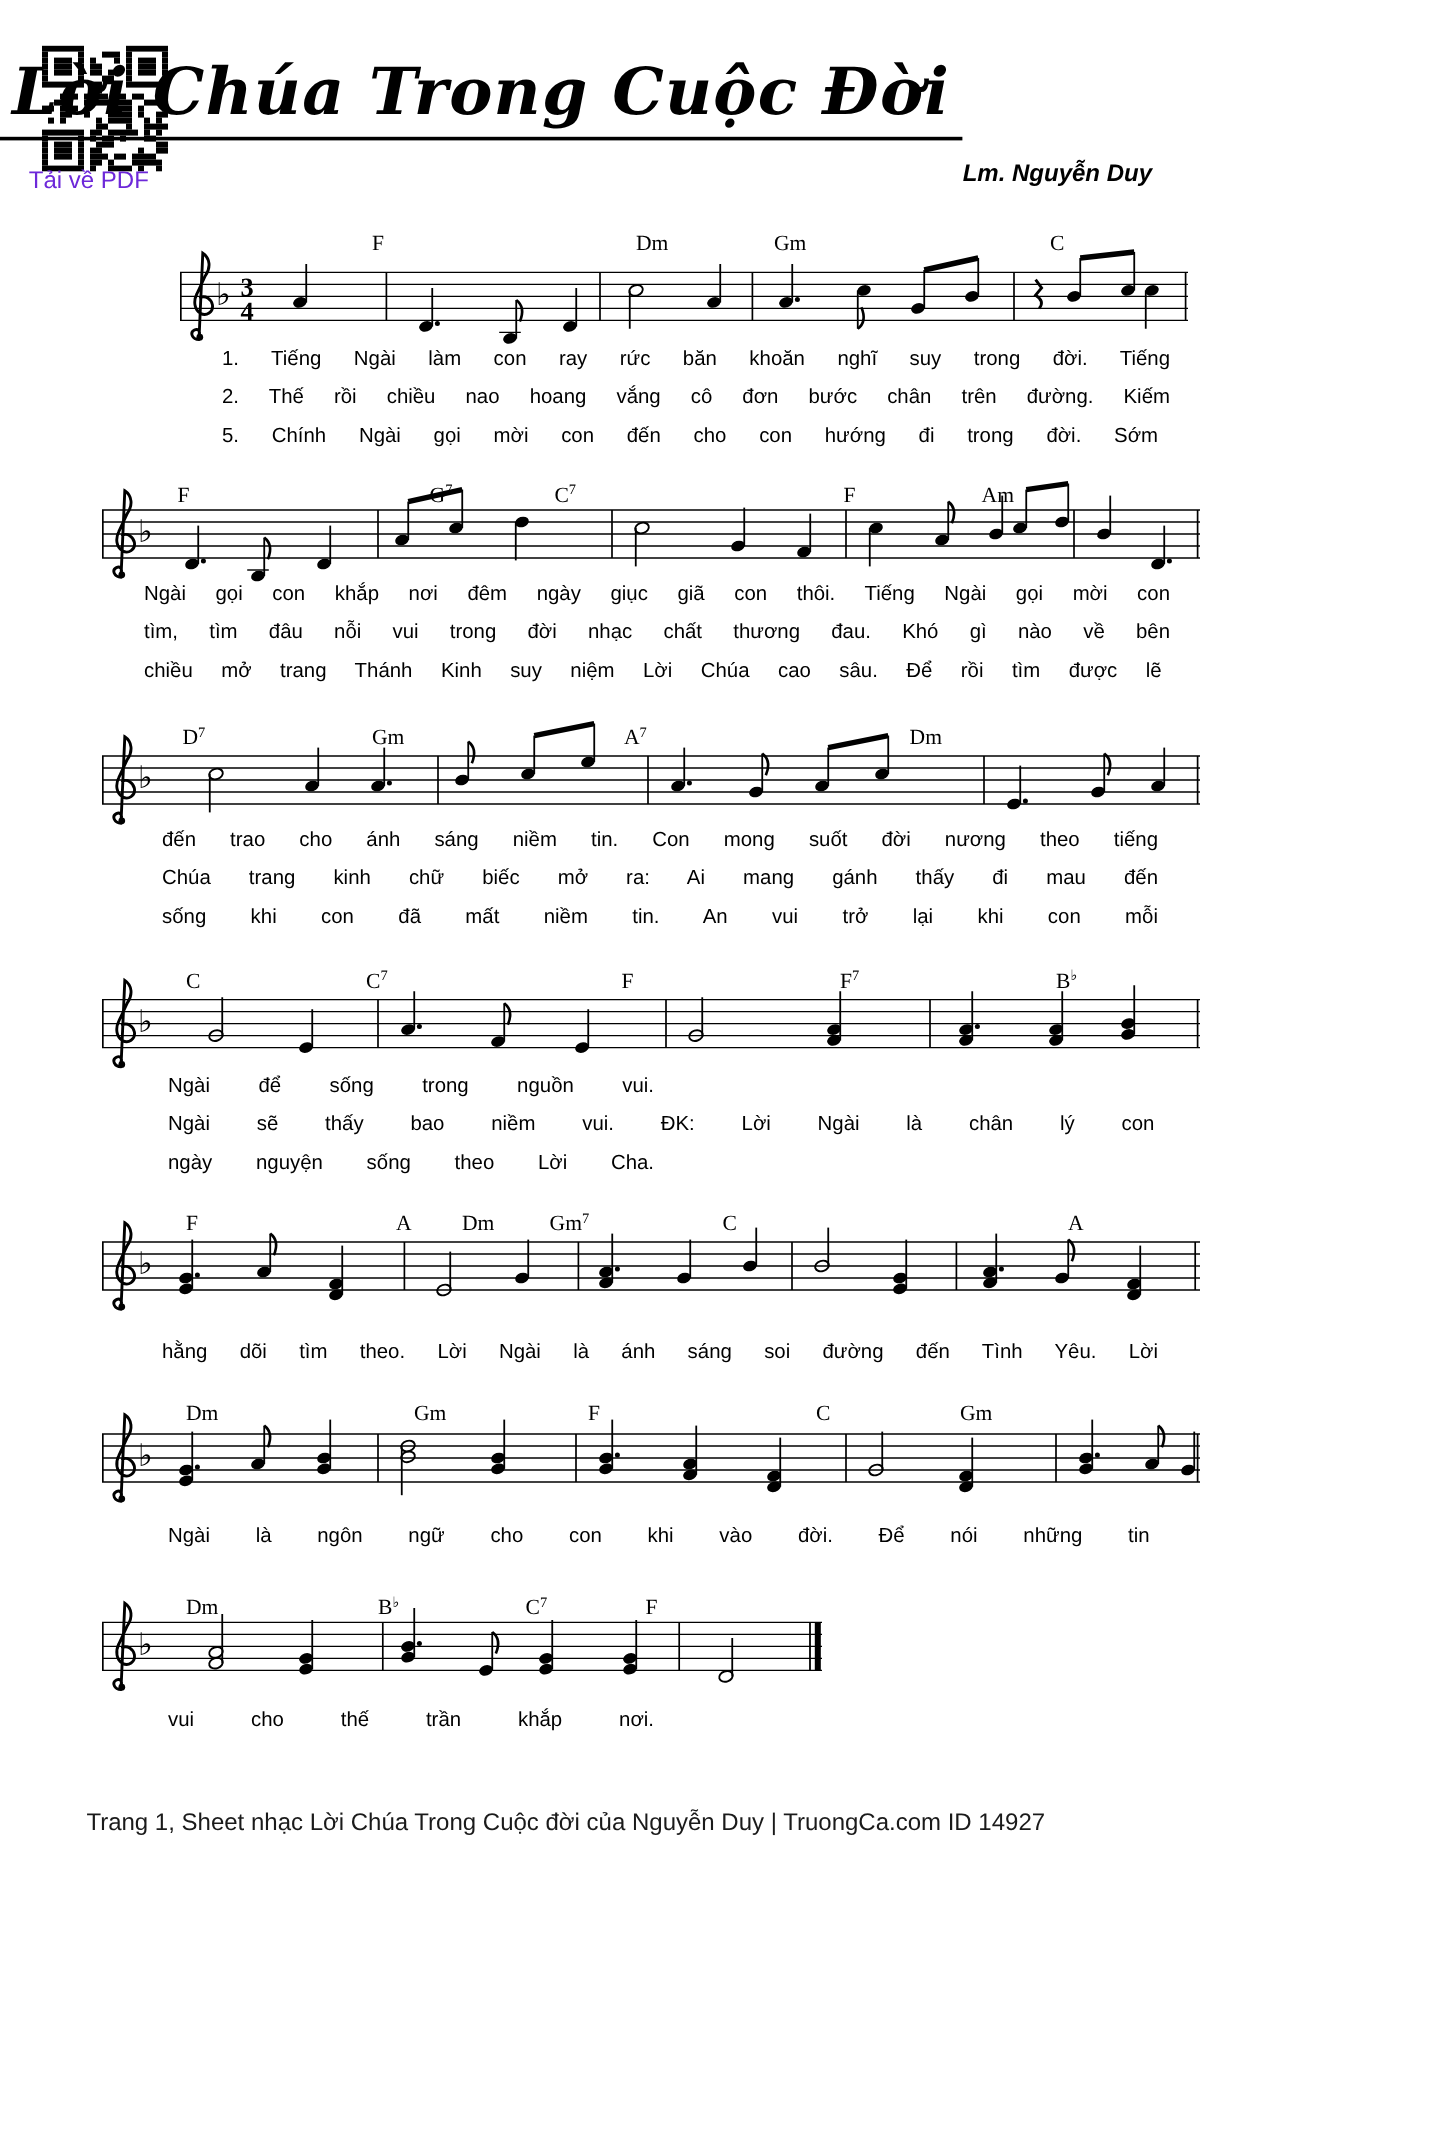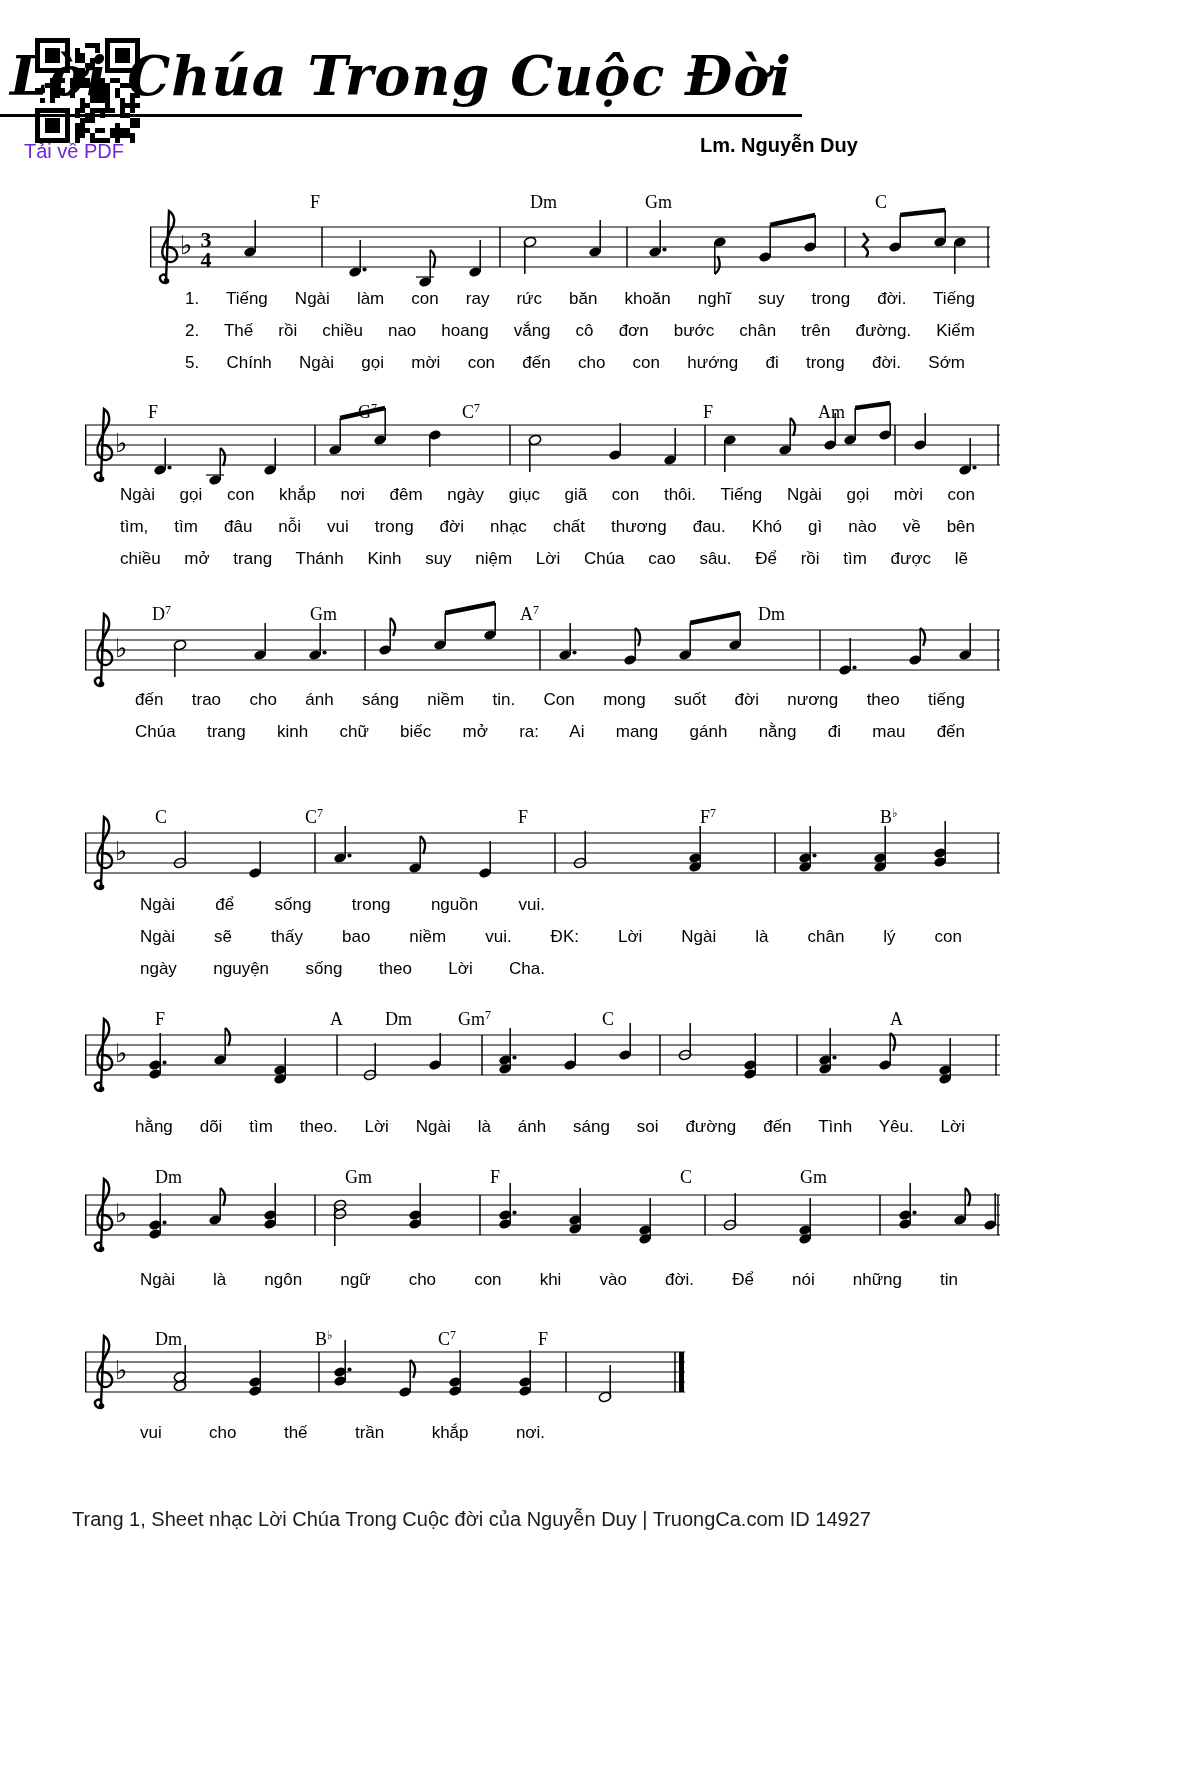--- a/index.html
+++ b/index.html
@@ -4,22 +4,22 @@
 <style>
   html,body{margin:0;padding:0;background:#fff;}
   .page{position:relative;width:1200px;height:1781px;background:#ffffff;overflow:hidden;
         font-family:"Liberation Serif", serif;color:#000;}
   .qr{position:absolute;left:35px;top:38px;width:105px;height:105px;}
   .qr-label{position:absolute;left:24px;top:140px;width:140px;font-family:"Liberation Sans",sans-serif;
         font-size:20px;color:#6d28d9;}
   .title-wrap{position:absolute;left:0;top:44px;width:1160px;text-align:left;}
   .title{display:inline-block;font-family:"DejaVu Serif",serif;font-style:italic;font-weight:bold;
         font-size:54px;letter-spacing:1px;border-bottom:3px solid #000;padding:0 10px 6px 10px;}
-  .composer{position:absolute;left:700px;top:134px;width:260px;text-align:left;
-        font-family:"Liberation Sans",sans-serif;font-weight:bold;font-size:20px;}
+  .composer{position:absolute;left:700px;top:134px;width:260px;text-align:right;
+        font-family:"Liberation Sans",sans-serif;font-weight:bold;font-size:20px;font-style:italic;}
   .chord{position:absolute;font-family:"Liberation Serif",serif;font-size:18px;line-height:20px;}
   .chord sup{font-size:12px;vertical-align:6px;}
   .staff{position:absolute;}
   .lyric{position:absolute;font-family:Liberation Sans, sans-serif;font-size:17px;line-height:30px;
         text-align:justify;text-align-last:justify;white-space:normal;}
   .footer{position:absolute;left:72px;top:1508px;width:1100px;font-family:"Liberation Sans",sans-serif;
         font-size:20px;color:#1a1a1a;}
 </style>
 </head>
 <body>
@@ -426,21 +426,22 @@
       <line x1="360.2" y1="45" x2="360.2" y2="13" stroke="#000" stroke-width="1.5"></line>
       <line x1="410.2" y1="35" x2="410.2" y2="3" stroke="#000" stroke-width="1.5"></line>
       <line x1="360.2" y1="13" x2="410.2" y2="3" stroke="#000" stroke-width="4.5"></line>
       <ellipse cx="600" cy="55" rx="5.8" ry="4.3" transform="rotate(-18 600 55)" fill="#000" stroke="#000" stroke-width="0"></ellipse>
       <ellipse cx="650" cy="45" rx="5.8" ry="4.3" transform="rotate(-18 650 45)" fill="#000" stroke="#000" stroke-width="0"></ellipse>
       <line x1="605.2" y1="55" x2="605.2" y2="23" stroke="#000" stroke-width="1.5"></line>
       <line x1="655.2" y1="45" x2="655.2" y2="13" stroke="#000" stroke-width="1.5"></line>
       <line x1="605.2" y1="23" x2="655.2" y2="13" stroke="#000" stroke-width="4.5"></line>
     </svg>
   <div class="lyric" style="left:135px;top:685px;width:830px">đến trao cho ánh sáng niềm tin. Con mong suốt đời nương theo tiếng</div>
-  <div class="lyric" style="left:135px;top:717px;width:830px">Chúa trang kinh chữ biếc mở ra: Ai mang gánh nằng đi mau đến</div>
+  <div class="lyric" style="left:135px;top:717px;width:830px">Chúa trang kinh chữ biếc mở ra: Ai mang gánh thấy đi mau đến</div>
+  <div class="lyric" style="left:135px;top:749px;width:830px">sống khi con đã mất niềm tin. An vui trở lại khi con mỗi</div>
 
   <span class="chord" style="left:155px;top:803px"><span>C</span><sup></sup></span>
   <span class="chord" style="left:305px;top:803px"><span>C</span><sup>7</sup></span>
   <span class="chord" style="left:518px;top:803px"><span>F</span><sup></sup></span>
   <span class="chord" style="left:700px;top:803px"><span>F</span><sup>7</sup></span>
   <span class="chord" style="left:880px;top:803px"><span>B</span><sup>♭</sup></span>
   <svg class="staff" style="left:85px;top:803px" width="915" height="115">
       <line x1="0" y1="30" x2="915" y2="30" stroke="#000" stroke-width="1.2"></line>
       <line x1="0" y1="40" x2="915" y2="40" stroke="#000" stroke-width="1.2"></line>
       <line x1="0" y1="50" x2="915" y2="50" stroke="#000" stroke-width="1.2"></line>

